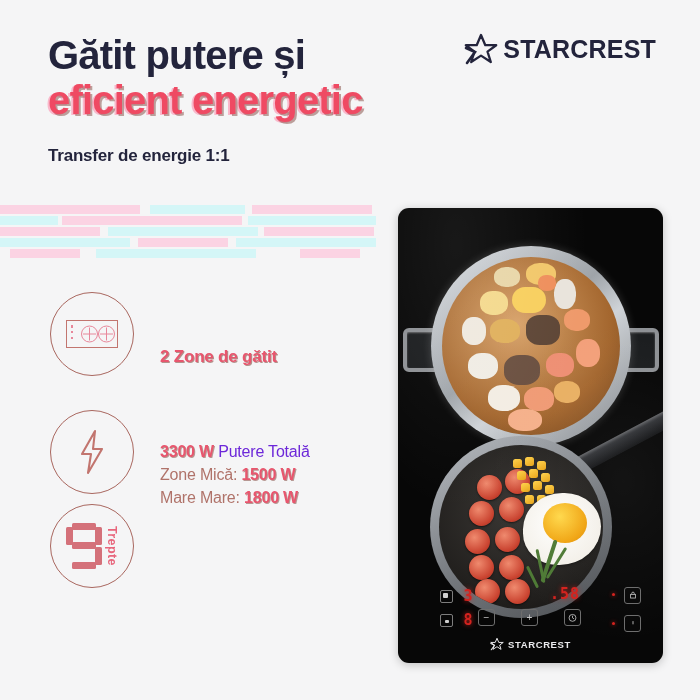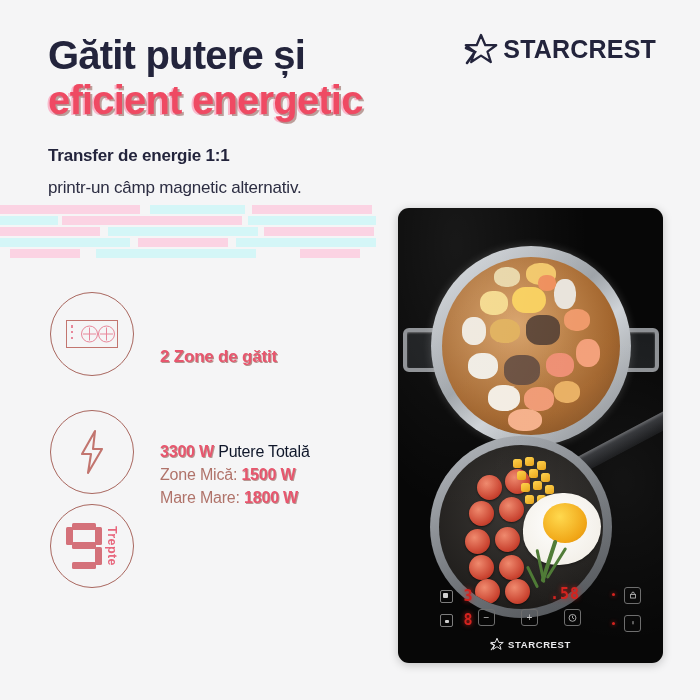--- a/index.html
+++ b/index.html
@@ -240,21 +240,20 @@
   <div class="headline">
     <div class="hl-line1">Gătit putere și</div>
     <div class="hl-line2">
       <span class="ghost-a">eficient energetic</span>
       <span class="ghost-b">eficient energetic</span>
       <span class="front">eficient energetic</span>
     </div>
   </div>
 
   <div class="sub-strong">Transfer de energie 1:1</div>
-  <div class="sub-normal">printr-un câmp magnetic alternativ.</div>
 
   <div class="glitch-band">
     <div class="gl p" style="left:0;top:2px;width:140px;"></div>
     <div class="gl c" style="left:150px;top:2px;width:95px;"></div>
     <div class="gl p" style="left:252px;top:2px;width:120px;"></div>
     <div class="gl c" style="left:0;top:13px;width:58px;"></div>
     <div class="gl p" style="left:62px;top:13px;width:180px;"></div>
     <div class="gl c" style="left:248px;top:13px;width:128px;"></div>
     <div class="gl p" style="left:0;top:24px;width:100px;"></div>
     <div class="gl c" style="left:108px;top:24px;width:150px;"></div>
@@ -286,21 +285,21 @@
 
   <div class="feature f2">
     <div class="fcircle">
       <svg class="ico-bolt" viewBox="0 0 34 46">
         <path d="M20 2 L7 25 L16 25 L13 44 L27 20 L18 20 Z"></path>
       </svg>
     </div>
     <div class="ftext">
       <div class="fline">
         <span class="fbig">3300 W</span>
-        <span style="color:#0f172a;">Putere Totală</span>
+        <span style="color:#6d28d9;">Putere Totală</span>
       </div>
       <div class="fline">
         <span>Zone Mică:</span>
         <b>1500 W</b>
       </div>
       <div class="fline">
         <span>Mare Mare:</span>
         <b>1800 W</b>
       </div>
     </div>

